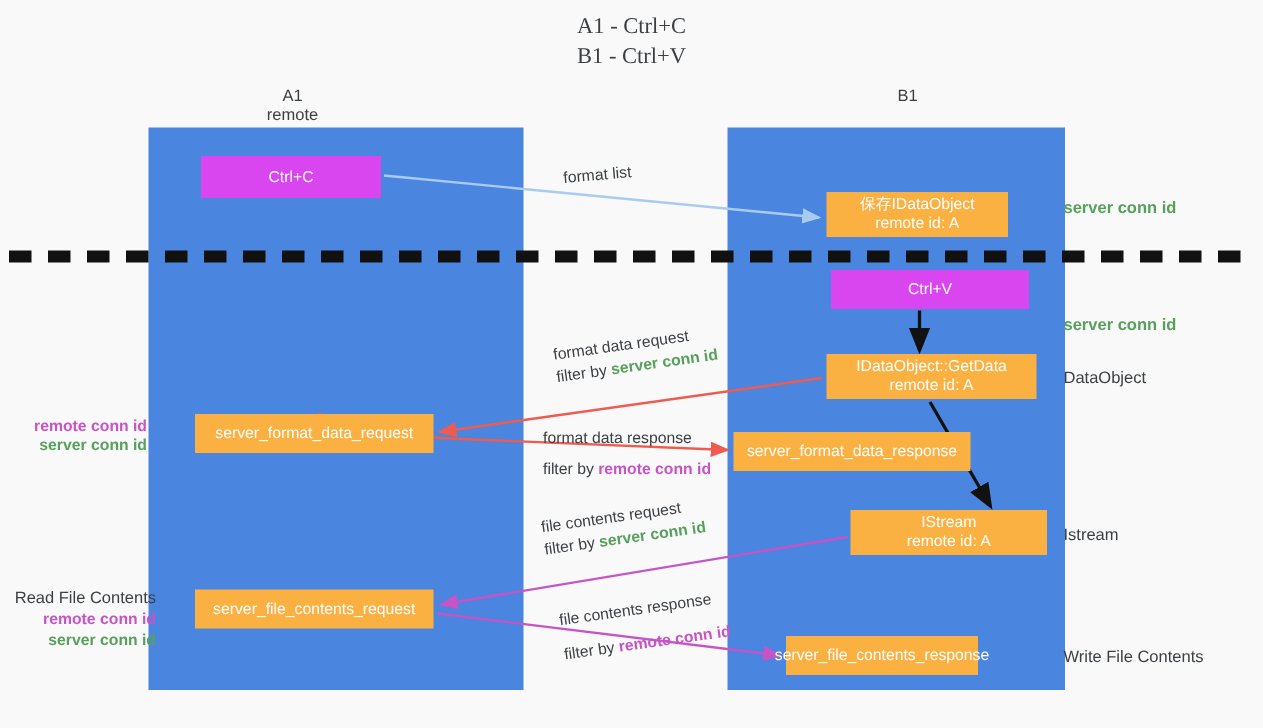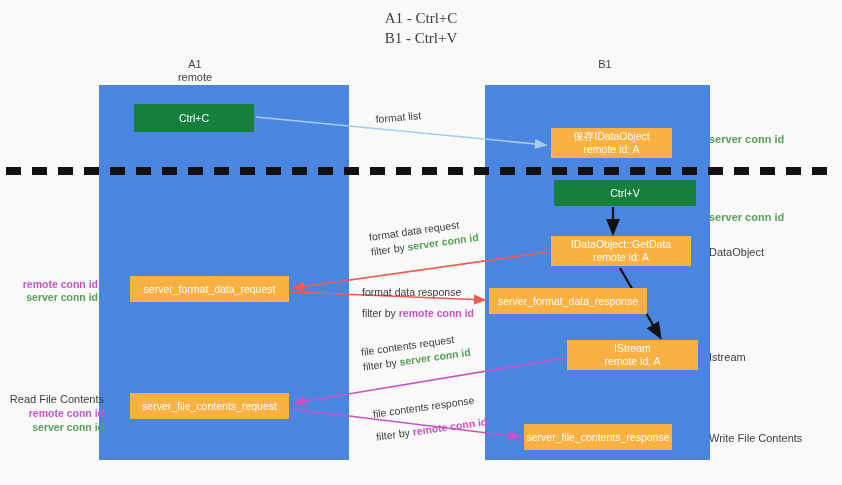--- a/index.html
+++ b/index.html
@@ -37,32 +37,32 @@
 
   
   .box{
     box-sizing:border-box;
     display:flex;flex-direction:column;
     align-items:center;justify-content:center;
     color:#ffffff;font-size:10.5px;line-height:13px;
     text-align:center;
     padding:2px 4px;
   }
-  .green{background:#15803d;}
+  .green{background:#d946ef;}
   .orange{background:#fbb042;}
 
   #box-ctrlc{left:134px;top:104px;width:120px;height:28px;}
   #box-idata{left:551px;top:128px;width:121px;height:30px;}
-  #box-ctrlv{left:554px;top:180px;width:142px;height:26px;align-items:center;}
+  #box-ctrlv{left:554px;top:180px;width:132px;height:26px;align-items:center;}
   #box-getdata{left:551px;top:236px;width:140px;height:30px;}
   #box-istream{left:567px;top:340px;width:131px;height:30px;}
   #box-sfdreq{left:130px;top:276px;width:159px;height:26px;}
   #box-sfdres{left:489px;top:288px;width:158px;height:26px;}
   #box-sfcreq{left:130px;top:393px;width:159px;height:26px;text-align:center;}
-  #box-sfcres{left:524px;top:424px;width:148px;height:26px;}
+  #box-sfcres{left:524px;top:424px;width:128px;height:26px;}
 
   
   .side-label{font-size:11px;line-height:14px;color:#3c4043;}
   .green-txt{color:#57a05c;font-weight:bold;}
   .magenta-txt{color:#c754c7;font-weight:bold;}
 
   #lbl-scid-1{left:709px;top:132px;}
   #lbl-scid-2{left:709px;top:210px;}
   #lbl-dataobject{left:709px;top:245px;}
   #lbl-istream{left:709px;top:350px;}

